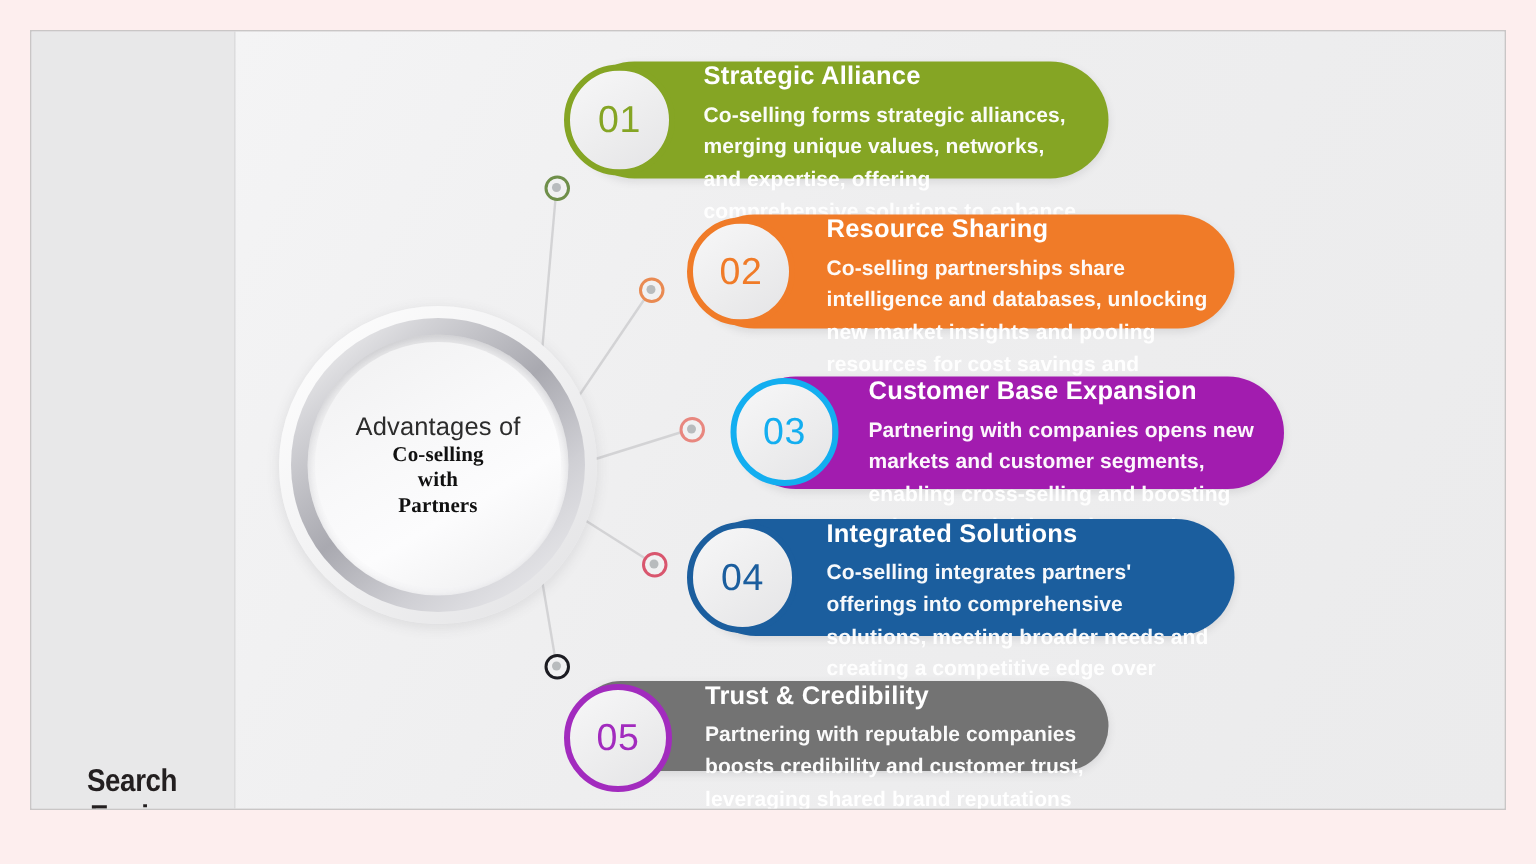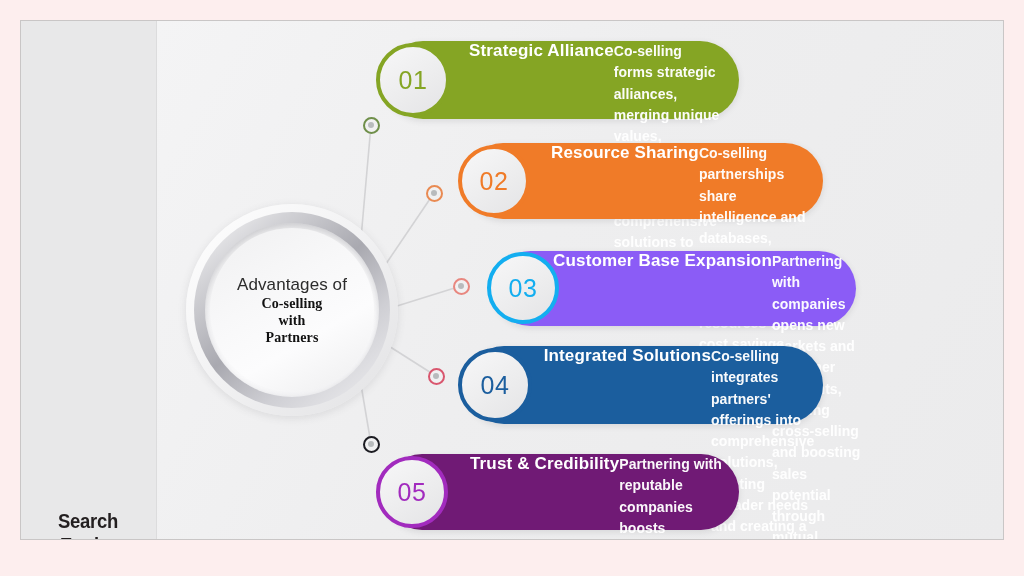--- a/index.html
+++ b/index.html
@@ -144,22 +144,21 @@
     position: absolute;
     border-radius: 999px;
     box-sizing: border-box;
     box-shadow: 0 2px 6px rgba(60,60,70,0.13);
   }
   .pill-text {
     position: absolute;
     top: 0;
     bottom: 16px;
     display: flex;
-    flex-direction: row;
-    justify-content: center;
+    flex-direction: column;
   }
   .pill-heading {
     color: #ffffff;
     font-weight: bold;
     font-size: 17px;
     letter-spacing: .15px;
     margin-bottom: 5px;
     white-space: nowrap;
   }
   .pill-body {
@@ -282,41 +281,41 @@
     <div class="pill" style="left:444px; top:122px; width:358px; height:76px; background:#f07b28;">
       <div class="pill-text" style="left:86px; right:16px;">
         <div class="pill-heading">Resource Sharing</div>
         <div class="pill-body">Co-selling partnerships share intelligence and databases, unlocking new market insights and pooling resources for cost savings and efficiency.</div>
       </div>
     </div>
     <div class="num-badge" style="left:437px; top:124px; width:72px; height:72px; border:4px solid #f07b28;">
       <span style="color:#f07b28;">02</span>
     </div>
 
-    <div class="pill" style="left:472px; top:230px; width:363px; height:75px; background:#8b5cf6;">
+    <div class="pill" style="left:472px; top:230px; width:363px; height:75px; background:#a21caf;">
       <div class="pill-text" style="left:86px; right:16px;">
         <div class="pill-heading">Customer Base Expansion</div>
         <div class="pill-body">Partnering with companies opens new markets and customer segments, enabling cross-selling and boosting sales potential through mutual introductions.</div>
       </div>
     </div>
     <div class="num-badge" style="left:466px; top:231px; width:72px; height:72px; border:4px solid #13aef0;">
       <span style="color:#13aef0;">03</span>
     </div>
 
     <div class="pill" style="left:444px; top:325px; width:358px; height:78px; background:#1b5e9e;">
       <div class="pill-text" style="left:86px; right:16px;">
         <div class="pill-heading">Integrated Solutions</div>
         <div class="pill-body">Co-selling integrates partners' offerings into comprehensive solutions, meeting broader needs and creating a competitive edge over individual products.</div>
       </div>
     </div>
     <div class="num-badge" style="left:437px; top:327px; width:74px; height:74px; border:4px solid #1b5e9e;">
       <span style="color:#1b5e9e;">04</span>
     </div>
 
-    <div class="pill" style="left:363px; top:433px; width:355px; height:76px; background:#701a75;">
+    <div class="pill" style="left:363px; top:433px; width:355px; height:60px; background:#737373;">
       <div class="pill-text" style="left:86px; right:16px;">
         <div class="pill-heading">Trust &amp; Credibility</div>
         <div class="pill-body">Partnering with reputable companies boosts credibility and customer trust, leveraging shared brand reputations to increase sales conversions through co-selling.</div>
       </div>
     </div>
     <div class="num-badge" style="left:355px; top:435px; width:72px; height:72px; border:4px solid #a22bbe;">
       <span style="color:#a22bbe;">05</span>
     </div>
 
     <div id="logo">

